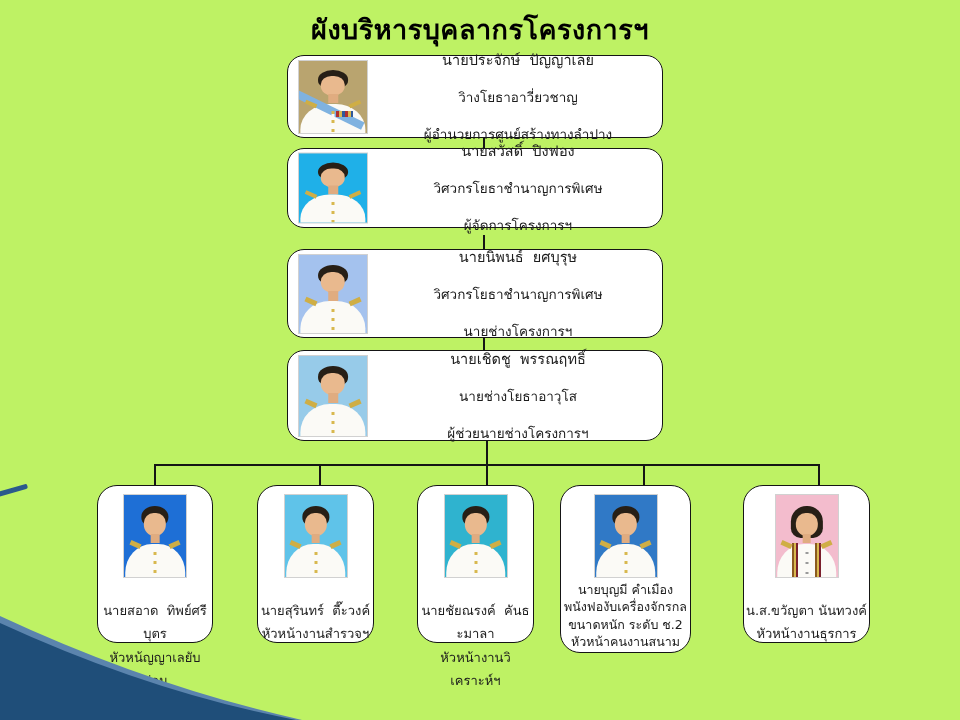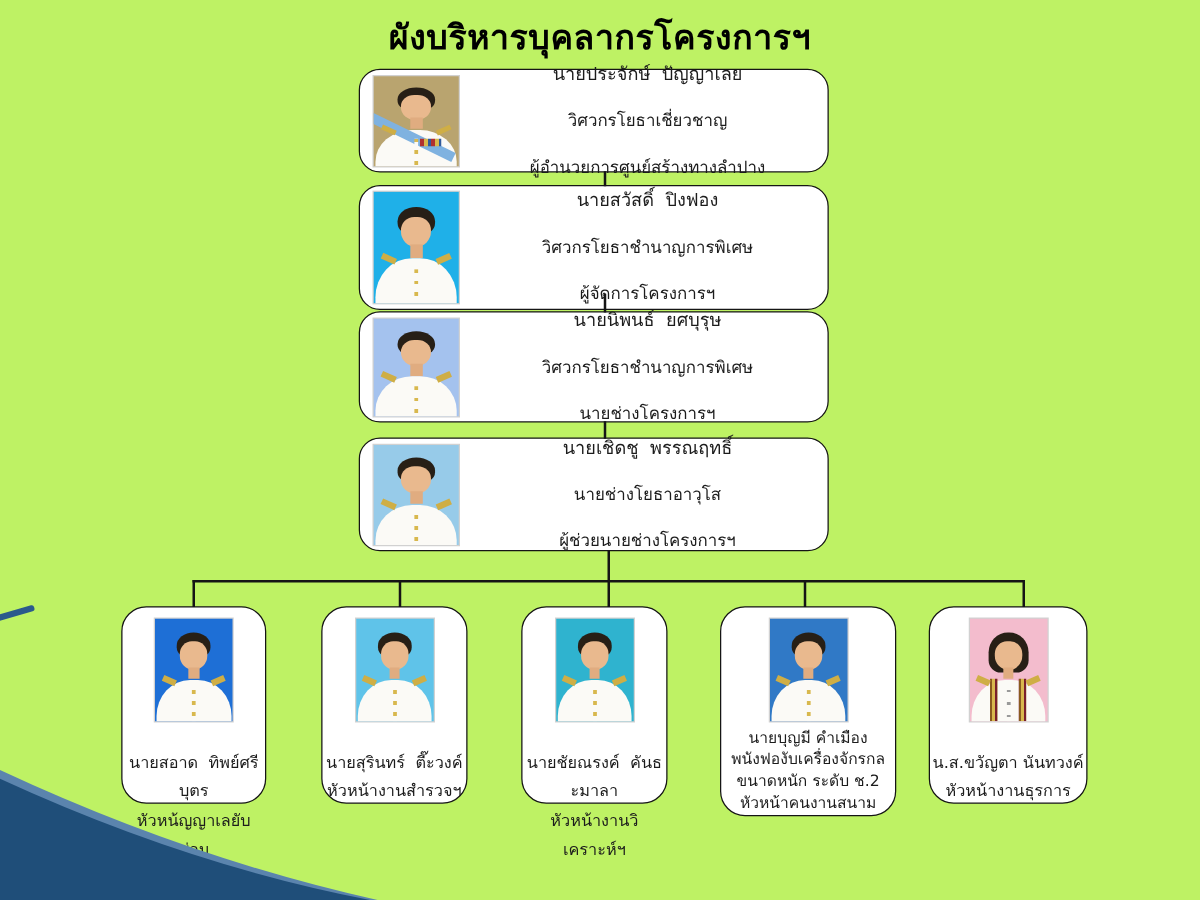--- a/index.html
+++ b/index.html
@@ -20,21 +20,21 @@
     font-size:27px;font-weight:bold;color:#000;
     letter-spacing:.5px;
   }
   
   .vbox{
     position:absolute;left:287px;width:376px;
     border:1.7px solid #151515;border-radius:17px;
     background:#fff;box-sizing:border-box;
   }
   .vb1{top:55px;height:83px;}
-  .vb2{top:148px;height:100px;}
+  .vb2{top:148px;height:80px;}
   .vb3{top:249px;height:89px;}
   .vb4{top:350px;height:91px;}
   .vbox .photo{
     position:absolute;left:11px;top:50%;transform:translateY(-50%);
     width:68px;height:calc(100% - 9px);
   }
   .vbox .vtext{
     position:absolute;left:94px;right:8px;top:0;bottom:0;
     display:flex;flex-direction:column;justify-content:center;align-items:center;
     gap:20px;
@@ -46,21 +46,21 @@
   
   .sbox{
     position:absolute;top:485px;height:158px;
     border:1.7px solid #151515;border-radius:20px;
     background:#fff;box-sizing:border-box;
     display:flex;flex-direction:column;align-items:center;
   }
   .sb1{left:97px;width:116px;}
   .sb2{left:257px;width:117px;}
   .sb3{left:417px;width:117px;}
-  .sb4{left:576px;width:141px;height:168px;}
+  .sb4{left:560px;width:131px;height:168px;}
   .sb5{left:743px;width:127px;}
   .sbox .photo{margin-top:9px;width:62px;height:82px;flex:none;}
   .sbox .stext{
     margin-top:22px;display:flex;flex-direction:column;align-items:center;
     line-height:1.8;font-size:13px;color:#1c1c1c;text-align:center;
   }
   .sb4 .stext{line-height:1.38;font-size:12.5px;margin-top:4px;}
   .stext .pname,.stext .prole{font-size:inherit;line-height:inherit;}
   
   .photo{position:relative;overflow:hidden;background:#9cc4e8;box-shadow:0 0 0 1px rgba(0,0,0,.18);}
@@ -109,21 +109,21 @@
         <div class="neck"></div>
       <div class="torso"></div>
         <div class="sash"></div>
         <div class="medals"></div>
       <div class="buttons"></div>
       <div class="epl"></div>
         <div class="epr"></div>
     </div>
     <div class="vtext">
       <div class="pname">นายประจักษ์  ปัญญาเลย</div>
-      <div class="prole">วิศวกรโยธาเชี่ยวชาญ</div>
+      <div class="prole">วิางโยธาอาวี่ยวชาญ</div>
       <div class="prole">ผู้อำนวยการศูนย์สร้างทางลำปาง</div>
     </div>
   </div>
 
   <div class="vbox vb2">
     <div class="photo variant-plain" style="background-color: rgb(31, 176, 232);">
       <div class="hair"></div>
         <div class="face"></div>
         <div class="neck"></div>
       <div class="torso"></div>

